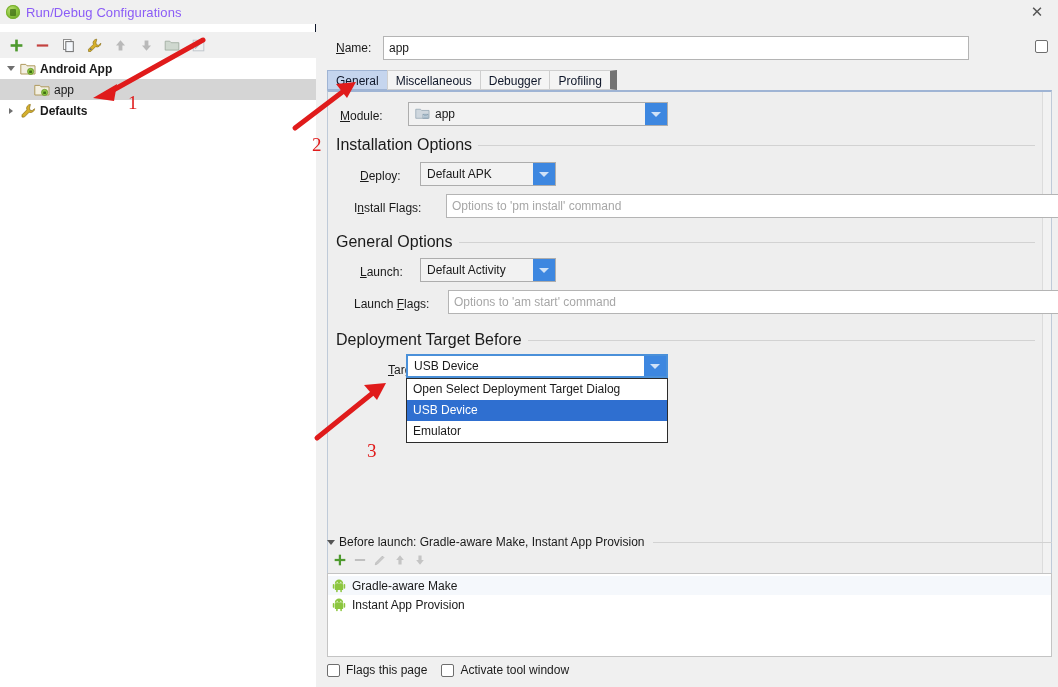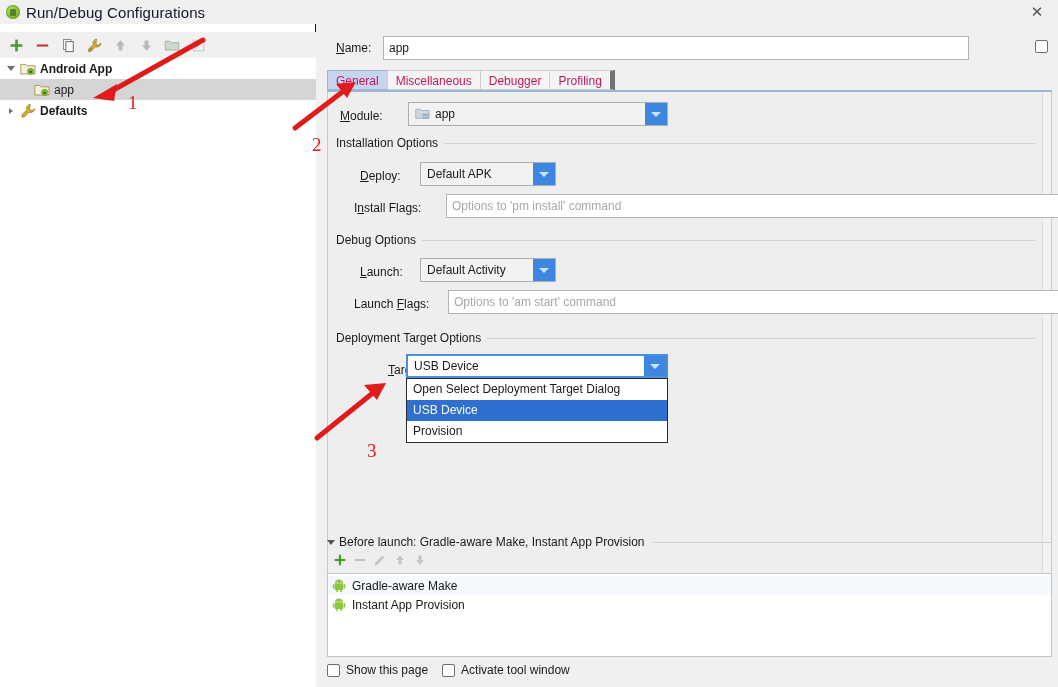--- a/index.html
+++ b/index.html
@@ -26,21 +26,21 @@
     border-radius: 50%;
     background: radial-gradient(circle at 35% 32%, #b6d96e 0%, #8cc63f 45%, #5d9324 100%);
     box-shadow: inset 0 0 0 1px #7ab02f;
     position: relative; flex: none;
   }
   .titlebar .appicon::after {
     content: ""; position: absolute; left: 4px; top: 3.5px;
     width: 6px; height: 7px; border-radius: 1px;
     background: #3f6d14; opacity: .75;
   }
-  .titlebar .title { font-size: 15px; color: #0f172a; letter-spacing: .1px; }
+  .titlebar .title { font-size: 13px; color: #8b5cf6; letter-spacing: .1px; }
   .win-close {
     position: absolute; right: 4px; top: 0px;
     width: 34px; height: 24px;
     display: flex; align-items: center; justify-content: center;
     font-size: 15px; color: #555; line-height: 1; cursor: default;
     font-family: "DejaVu Sans", sans-serif; font-weight: 300;
   }
 
   
   .left-pane {
@@ -101,23 +101,23 @@
   .cb {
     width: 13px; height: 13px; border: 1px solid #6e6e6e; background: #fff;
     border-radius: 2px; flex: none; display: inline-block;
   }
 
   
   .tabs { position: absolute; left: 10px; top: 46px; height: 20px; display: flex; align-items: flex-end; }
   .tab {
     height: 20px; padding: 0 8px; font-size: 12px; line-height: 20px;
     background: #f4f4f4; border: 1px solid #cfcfcf; border-right: none;
-    cursor: default; white-space: nowrap; color: #be185d;
-  }
-  .tab:last-child { border-right: 5px solid #737373; }
+    cursor: default; white-space: nowrap; color: #0f172a;
+  }
+  .tab:last-child { border-right: 7px solid #737373; }
   .tab.active { background: #c5d5ee; border-color: #9fb4d4; font-weight: normal; }
 
   
   .content-panel {
     position: absolute; left: 10px; top: 66px; right: 6px; bottom: 52px;
     background: #eeeeee;
     border: 1px solid #bfcad8;
     border-top: 2px solid #9fb4d4;
   }
   .panel-scroll-v {
@@ -143,21 +143,21 @@
   .combo.focused { border: 2px solid #4a90d9; background: #ffffff; }
 
   .text-input {
     position: absolute; height: 24px; background: #ffffff; border: 1px solid #b4b4b4;
     font: 12px "Liberation Sans", sans-serif; padding: 0 5px; color: #1a1a1a; outline: none;
   }
   .text-input::placeholder { color: #a7a7a7; }
 
   
   .group { position: absolute; left: 8px; right: 16px; }
-  .group-title { display: flex; align-items: center; gap: 6px; font-size: 12px; color: #1a1a1a; white-space: nowrap; }
+  .group-title { display: flex; align-items: center; gap: 6px; font-size: 16px; color: #1a1a1a; white-space: nowrap; }
   .group-title .rule { flex: 1; height: 1px; background: #d2d2d2; }
 
   
   .dropdown-popup {
     position: absolute; background: #ffffff; border: 1px solid #2b2b2b;
     z-index: 40;
   }
   .dd-item { height: 21px; line-height: 21px; padding-left: 6px; font-size: 12px; white-space: nowrap; cursor: default; color: #1a1a1a; }
   .dd-item.sel { background: #2f6fd0; color: #ffffff; }
 
@@ -337,55 +337,55 @@
         <span class="arrow-btn">
             <i></i>
           </span>
       </div>
 
       <span class="field-label" style="left:26px; top:109px;">I<u>n</u>stall Flags:</span>
       <input class="text-input" style="left: 118px; top: 102px; width: 678px;" placeholder="Options to 'pm install' command">
 
       <div class="group" style="top:141px;">
         <div class="group-title">
-          <span>Debug Options</span>
+          <span>General Options</span>
           <span class="rule"></span>
         </div>
       </div>
 
       <span class="field-label" style="left:32px; top:173px;"><u>L</u>aunch:</span>
       <div class="combo" style="left:92px; top:166px; width:136px;">
         <span class="cval">Default Activity</span>
         <span class="arrow-btn">
             <i></i>
           </span>
       </div>
 
       <span class="field-label" style="left:26px; top:205px;">Launch <u>F</u>lags:</span>
       <input class="text-input" style="left: 120px; top: 198px; width: 676px;" placeholder="Options to 'am start' command">
 
       <div class="group" style="top:239px;">
         <div class="group-title">
-          <span>Deployment Target Options</span>
+          <span>Deployment Target Before</span>
           <span class="rule"></span>
         </div>
       </div>
 
       <span class="field-label" style="left:28px; top:271px;margin-left:32px;"><u>T</u>arget:</span>
       <div class="combo focused" style="left:78px; top:262px; width:262px;">
         <span class="cval">USB Device</span>
         <span class="arrow-btn">
             <i></i>
           </span>
       </div>
 
       <div class="dropdown-popup" style="left:78px; top:286px; width:262px;">
         <div class="dd-item">Open Select Deployment Target Dialog</div>
         <div class="dd-item sel">USB Device</div>
-        <div class="dd-item">Provision</div>
+        <div class="dd-item">Emulator</div>
       </div>
     </div>
 
     <div class="before-launch">
       <div class="bl-header">
         <span class="bl-twisty"></span>
         <span>Before launch: Gradle-aware Make, Instant App Provision</span>
         <span class="rule"></span>
       </div>
       <div class="bl-toolbar">
@@ -446,21 +446,21 @@
             </svg>
           </span>
           <span>Instant App Provision</span>
         </div>
       </div>
     </div>
 
     <div class="bottom-checks">
       <span class="chk-group">
         <span class="cb"></span>
-        <span class="lbl">Show this page</span>
+        <span class="lbl">Flags this page</span>
       </span>
       <span class="chk-group">
         <span class="cb"></span>
         <span class="lbl">Activate tool window</span>
       </span>
     </div>
 
   </div>
 
   <svg class="anno" style="left:0; top:0; width:1058px; height:687px;">

